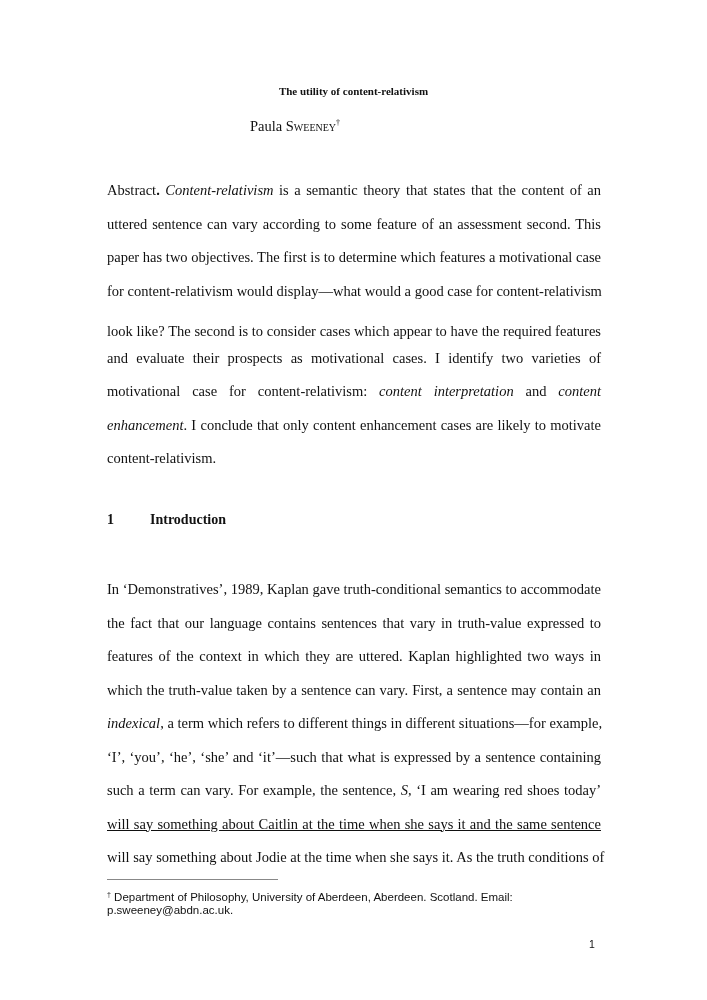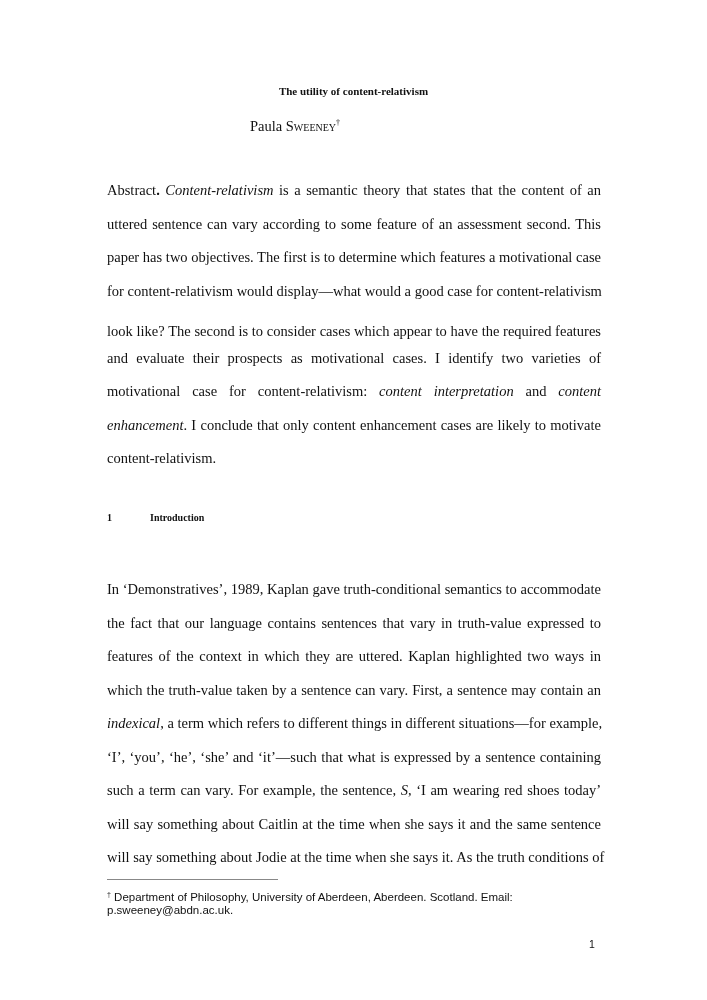--- a/index.html
+++ b/index.html
@@ -17,21 +17,21 @@
   #author .sc { font-variant: small-caps; }
   #author sup { font-size: 8px; vertical-align: 6px; }
   .line {
     position: absolute; left: 107px; width: 494px; font-size: 14.5px;
     white-space: nowrap; line-height: 18px;
   }
   .justify { text-align: justify; text-align-last: justify; }
   .left { text-align: left; }
   em { font-style: italic; }
   #section-heading {
-    position: absolute; top: 512px; left: 107px; font-weight: bold; font-size: 10px;
+    position: absolute; top: 512px; left: 107px; font-weight: bold; font-size: 14px;
   }
   #section-heading .num { display: inline-block; width: 43px; }
   #footnote-rule {
     position: absolute; top: 879px; left: 107px; width: 171px; height: 1px; background: #888;
   }
   .fn {
     position: absolute; left: 107px; font-size: 11.5px; line-height: 14px; white-space: nowrap;
   }
   .fn sup { font-size: 7px; vertical-align: 4px; }
   #page-number {
@@ -64,21 +64,21 @@
 </div>
 
 <div id="body-text">
     <div class="line serif justify" style="top: 580px;"><span>In ‘Demonstratives’, 1989, Kaplan gave truth-conditional semantics to accommodate</span></div>
     <div class="line serif justify" style="top: 613.5px;"><span>the fact that our language contains sentences that vary in truth-value expressed to</span></div>
     <div class="line serif justify" style="top: 647px;"><span>features of the context in which they are uttered. Kaplan highlighted two ways in</span></div>
     <div class="line serif justify" style="top: 680.5px;"><span>which the truth-value taken by a sentence can vary. First, a sentence may contain an</span></div>
     <div class="line serif justify" style="top: 714px;"><em>indexical</em><span>, a term which refers to different things in different situations—for example,</span></div>
     <div class="line serif justify" style="top: 747.5px;"><span>‘I’, ‘you’, ‘he’, ‘she’ and ‘it’—such that what is expressed by a sentence containing</span></div>
     <div class="line serif justify" style="top: 781px;"><span>such a term can vary. For example, the sentence, </span><em>S</em><span>, ‘I am wearing red shoes today’</span></div>
-    <div class="line serif justify" style="top: 814.5px;"><span>will say something about Caitlin at the time when she says it and the same sentence</span></div>
+    <div class="line serif justify" style="top: 814.5px; text-decoration: underline;"><span>will say something about Caitlin at the time when she says it and the same sentence</span></div>
     <div class="line serif justify" style="top: 848px;"><span>will say something about Jodie at the time when she says it. As the truth conditions of</span></div>
   </div>
 
 <div id="footnote-rule"></div>
 <div class="fn sans" style="top:888px;">
   <sup>†</sup><span> Department of Philosophy, University of Aberdeen, Aberdeen. Scotland. Email:</span>
 </div>
 <div class="fn sans" style="top:903px;">
   <span>p.sweeney@abdn.ac.uk.</span>
 </div>

